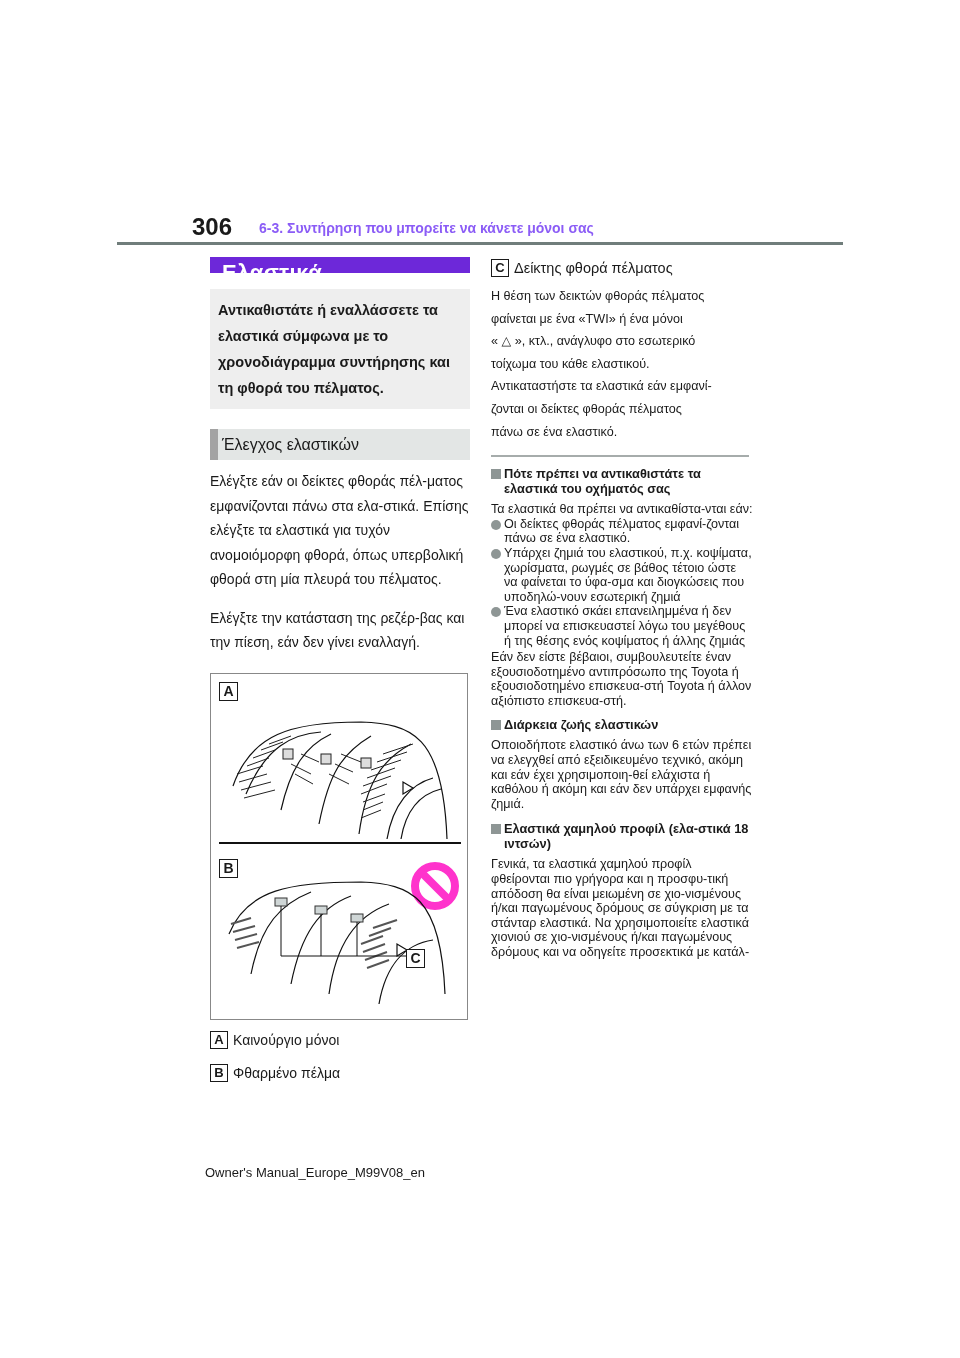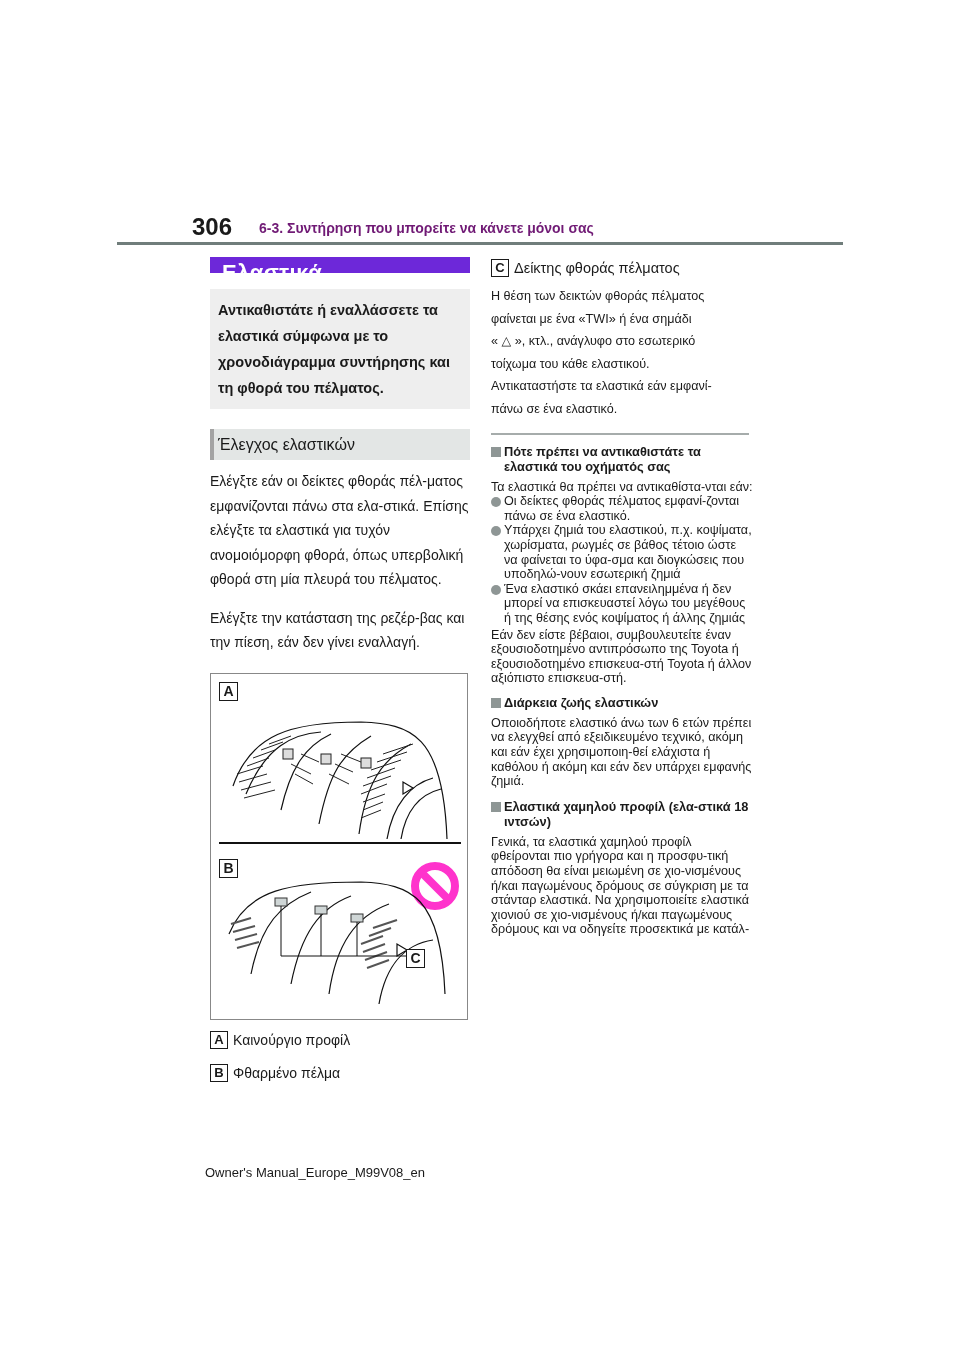--- a/index.html
+++ b/index.html
@@ -1,28 +1,28 @@
 <!DOCTYPE html>
 <html><head>
 <meta charset="utf-8">
 <style>
   * { box-sizing: border-box; margin: 0; padding: 0; }
   html, body { width: 960px; height: 1358px; background: #ffffff; }
   body { position: relative; font-family: "Liberation Sans", sans-serif; color: #1a1a1a; overflow: hidden; }
 
   .page-number { position: absolute; left: 192px; top: 213px; font-size: 24px; font-weight: bold; color: #1a1a1a; }
-  .section-title { position: absolute; left: 259px; top: 220px; font-size: 14px; font-weight: bold; color: #701a75; text-align: center; }
+  .section-title { position: absolute; left: 259px; top: 220px; font-size: 14px; font-weight: bold; color: #8b5cf6; text-align: center; }
   .header-rule { position: absolute; left: 117px; top: 242px; width: 726px; height: 3px; background: #707d7b; }
 
   .col-left { position: absolute; left: 210px; top: 257px; width: 260px; }
   .col-right { position: absolute; left: 491px; top: 257px; width: 262px; }
 
   .banner-dark { background: #6d28d9; color: #fff; font-weight: bold; font-size: 22px; height: 16px; line-height: 31px; padding-left: 12px; letter-spacing: 0.5px; }
   .summary-box { margin-top: 16px; background: #eeeeee; padding: 8px 8px 8px 8px; font-weight: bold; font-size: 14.5px; line-height: 26px; color: #1a1a1a; }
-  .sub-banner { margin-top: 20px; background: #e3e6e5; border-left: 4px solid #a3a3a3; font-size: 16px; height: 31px; line-height: 31px; padding-left: 4px; color: #1a1a1a; }
+  .sub-banner { margin-top: 20px; background: #e3e6e5; border-left: 8px solid #a3a3a3; font-size: 16px; height: 31px; line-height: 31px; padding-left: 4px; color: #1a1a1a; }
 
   .body-para { font-size: 14px; line-height: 24.5px; color: #1a1a1a; }
   .left-p1 { margin-top: 9px; }
   .left-p2 { margin-top: 14px; }
 
   .figure { position: absolute; left: 210px; top: 673px; width: 258px; height: 347px; border: 1px solid #888; background: #fff; }
   .fig-label { position: absolute; width: 19px; height: 19px; border: 1.5px solid #1a1a1a; font-weight: bold; font-size: 14px; line-height: 16px; text-align: center; background: #fff; }
   .fig-divider { position: absolute; left: 8px; top: 168px; width: 242px; height: 2px; background: #111; }
 
   .legend { position: absolute; left: 210px; width: 260px; font-size: 14px; display: flex; align-items: center; }
@@ -144,38 +144,39 @@
       <line x1="70" y1="112" x2="196" y2="112"></line>
     </g>
     <polygon points="186,100 186,112 196,106" fill="#fff" stroke="#111" stroke-width="1.2"></polygon>
   </svg>
 
   <div class="fig-label" style="left:195px; top:275px;">C</div>
 </div>
 
 <div class="legend" style="top:1031px;">
   <span class="key">A</span>
-  <span>Καινούργιο προφίλ</span>
+  <span>Καινούργιο μόνοι</span>
 </div>
 <div class="legend" style="top:1064px;">
   <span class="key">B</span>
   <span>Φθαρμένο πέλμα</span>
 </div>
 
 <div class="col-right">
   <div class="c-title">
     <span class="key">C</span>
-    <span>Δείκτης φθοράς πέλματος</span>
+    <span>Δείκτης φθορά πέλματος</span>
   </div>
   <div class="c-body">
     <div>Η θέση των δεικτών φθοράς πέλματος</div>
-    <div>φαίνεται με ένα «TWI» ή ένα σημάδι</div>
+    <div>φαίνεται με ένα «TWI» ή ένα μόνοι</div>
     <div>« △ », κτλ., ανάγλυφο στο εσωτερικό</div>
     <div>τοίχωμα του κάθε ελαστικού.</div>
     <div>Αντικαταστήστε τα ελαστικά εάν εμφανί-</div>
+    <div>ζονται οι δείκτες φθοράς πέλματος</div>
     <div>πάνω σε ένα ελαστικό.</div>
   </div>
 
   <div class="right-rule"></div>
 
   <div class="sq-heading">
     <span class="sq"></span>
     <span>Πότε πρέπει να αντικαθιστάτε τα ελαστικά του οχήματός σας</span>
   </div>
   <p class="small-para">Τα ελαστικά θα πρέπει να αντικαθίστα-νται εάν:</p>

